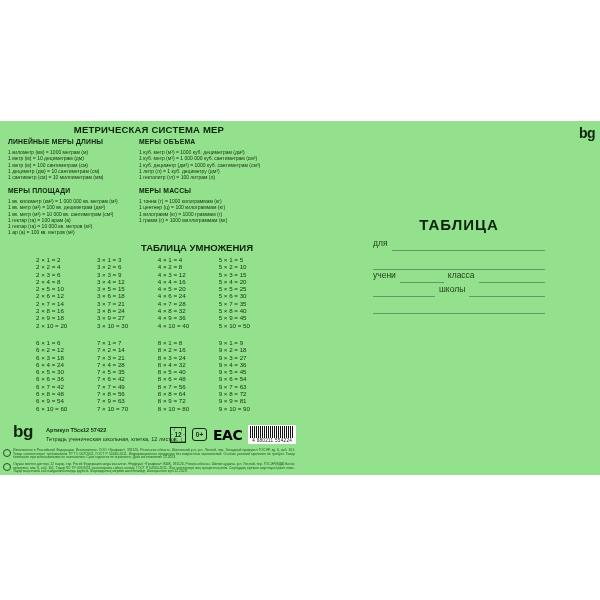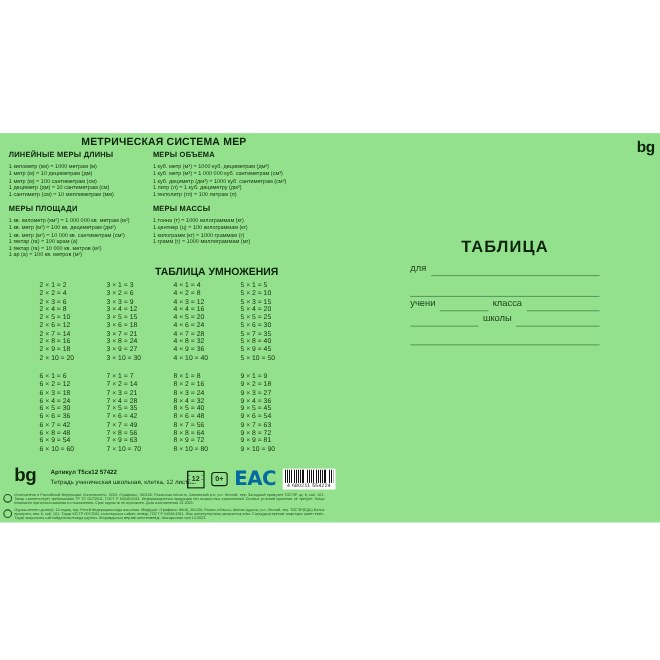--- a/index.html
+++ b/index.html
@@ -48,21 +48,21 @@
   .article .art-desc{font-size:5.6px;margin-top:3px;}
   .badges{position:absolute;left:170px;top:304px;display:flex;align-items:center;gap:6px;}
   .sheets-badge{width:14px;height:14px;border:1px solid #0d230b;display:flex;align-items:center;
     justify-content:center;font-size:6.5px;font-weight:800;
     background:
       repeating-linear-gradient(0deg,rgba(13,35,11,.35) 0 .5px,transparent .5px 3.5px),
       repeating-linear-gradient(90deg,rgba(13,35,11,.35) 0 .5px,transparent .5px 3.5px);}
   .sheets-badge b{background:#93e18d;padding:0 1px;font-weight:800;}
   .age-badge{min-width:11px;height:11px;border:1.2px solid #0d230b;border-radius:3px;
     display:flex;align-items:center;justify-content:center;font-size:6.5px;font-weight:800;padding:0 1px;}
-  .eac{font-size:18px;font-weight:800;letter-spacing:-0.5px;font-family:"DejaVu Sans",sans-serif;color:#0369a1;}
+  .eac{font-size:14px;font-weight:800;letter-spacing:-0.5px;font-family:"DejaVu Sans",sans-serif;color:#000000;}
   .barcode{width:48px;height:19px;background:#ffffff;display:flex;flex-direction:column;
     align-items:center;justify-content:flex-start;padding:1px 2px;box-sizing:border-box;}
   .bars{width:44px;height:12px;
     background:repeating-linear-gradient(90deg,#111 0 1px,#fff 1px 2px,#111 2px 2.6px,#fff 2.6px 4px);}
   .barcode-num{font-size:4.6px;line-height:5px;color:#111;white-space:nowrap;letter-spacing:0.3px;}
 
   
   .fineprint{position:absolute;left:3px;top:327px;width:294px;}
   .fp-row{display:flex;align-items:flex-start;margin-bottom:2px;}
   .cert-icon{flex:0 0 6px;width:6px;height:6px;border:0.7px solid #23501e;border-radius:50%;

